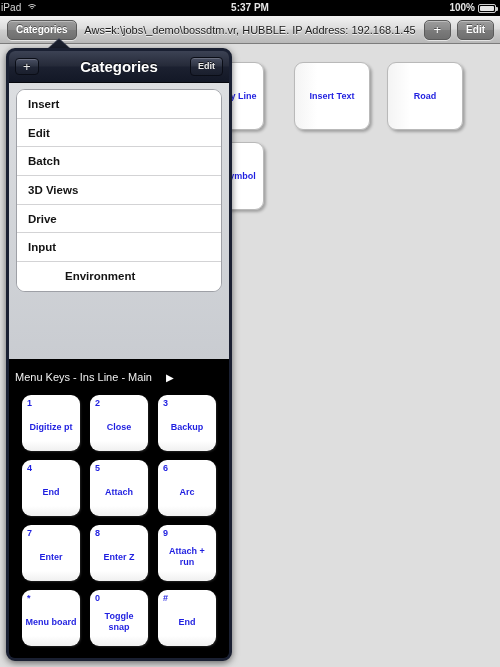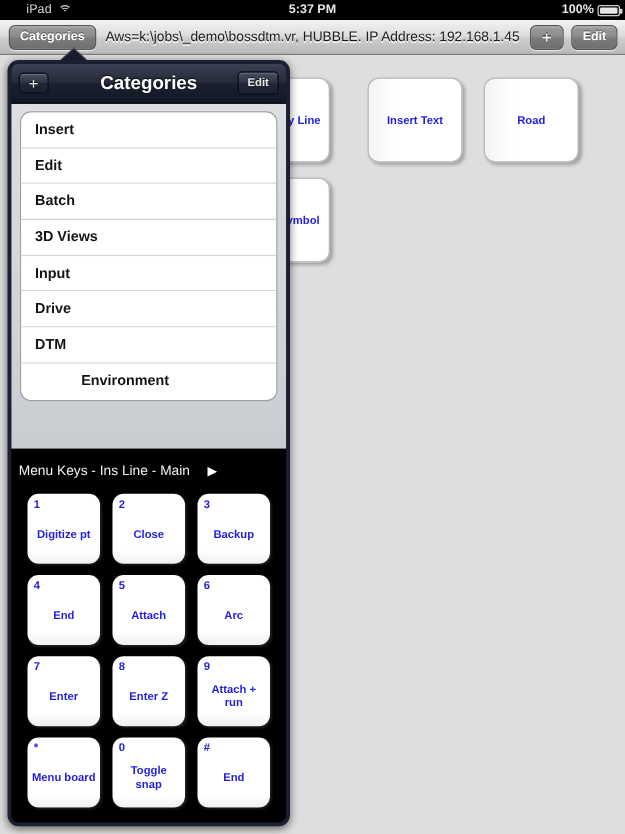--- a/index.html
+++ b/index.html
@@ -11,21 +11,21 @@
   }
   #screen { position: relative; width: 500px; height: 667px; overflow: hidden; background: #dedede; }
 
   
   #statusbar {
     position: absolute; top: 0; left: 0; width: 500px; height: 16px;
     background: #000; color: #d8d8d8;
     font-size: 10px; line-height: 16px;
     display: flex; align-items: center;
   }
-  #sb-left { display: flex; align-items: center; gap: 5px; padding-left: 21px; }
+  #sb-left { display: flex; align-items: center; gap: 5px; padding-left: 1px; }
   #sb-carrier { font-weight: 400; font-size: 10px; letter-spacing: .1px; }
   #sb-center {
     position: absolute; left: 0; right: 0; text-align: center;
     font-size: 10px; font-weight: bold; color: #e6e6e6;
   }
   #sb-right {
     position: absolute; right: 4px; top: 0; height: 16px;
     display: flex; align-items: center; gap: 3px;
     font-size: 10px; font-weight: bold; color: #e6e6e6;
   }
@@ -252,27 +252,24 @@
             <div class="list-item">
               <span>Edit</span>
             </div>
             <div class="list-item">
               <span>Batch</span>
             </div>
             <div class="list-item">
               <span>3D Views</span>
             </div>
             <div class="list-item">
+              <span>Drive</span>
+            </div>
+            <div class="list-item">
               <span>Input</span>
-            </div>
-            <div class="list-item">
-              <span>Drive</span>
-            </div>
-            <div class="list-item">
-              <span>DTM</span>
             </div>
             <div class="list-item">
               <span>Environment</span>
             </div>
           </div>
       </div>
 
       <div id="pop-keys">
         <div id="keys-title">
           <span>Menu Keys - Ins Line - Main</span>

